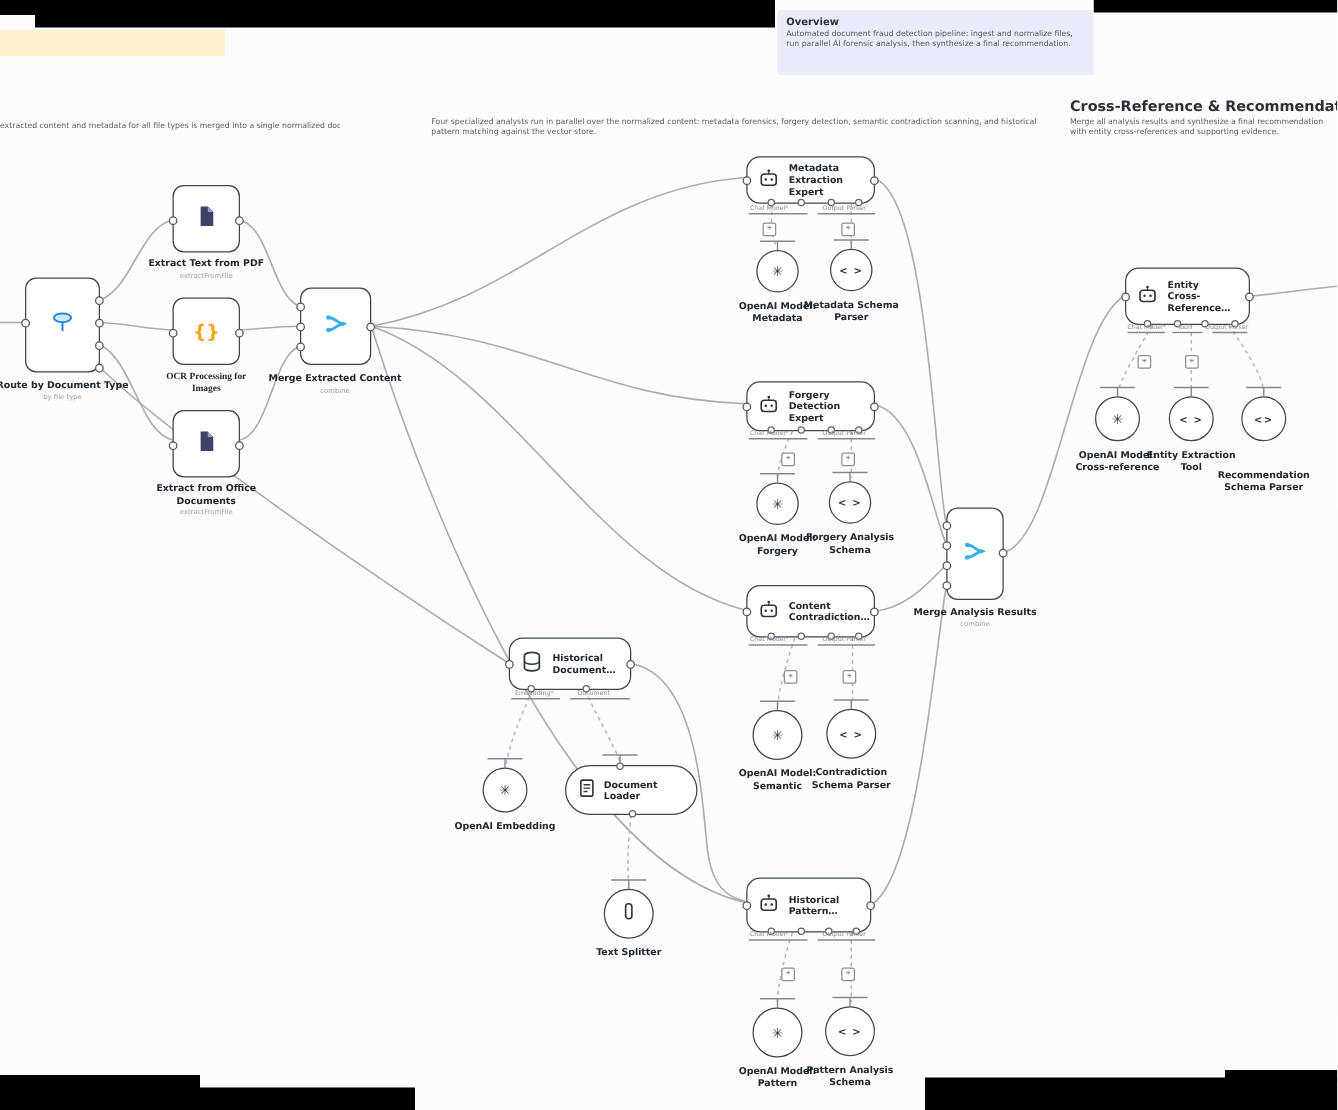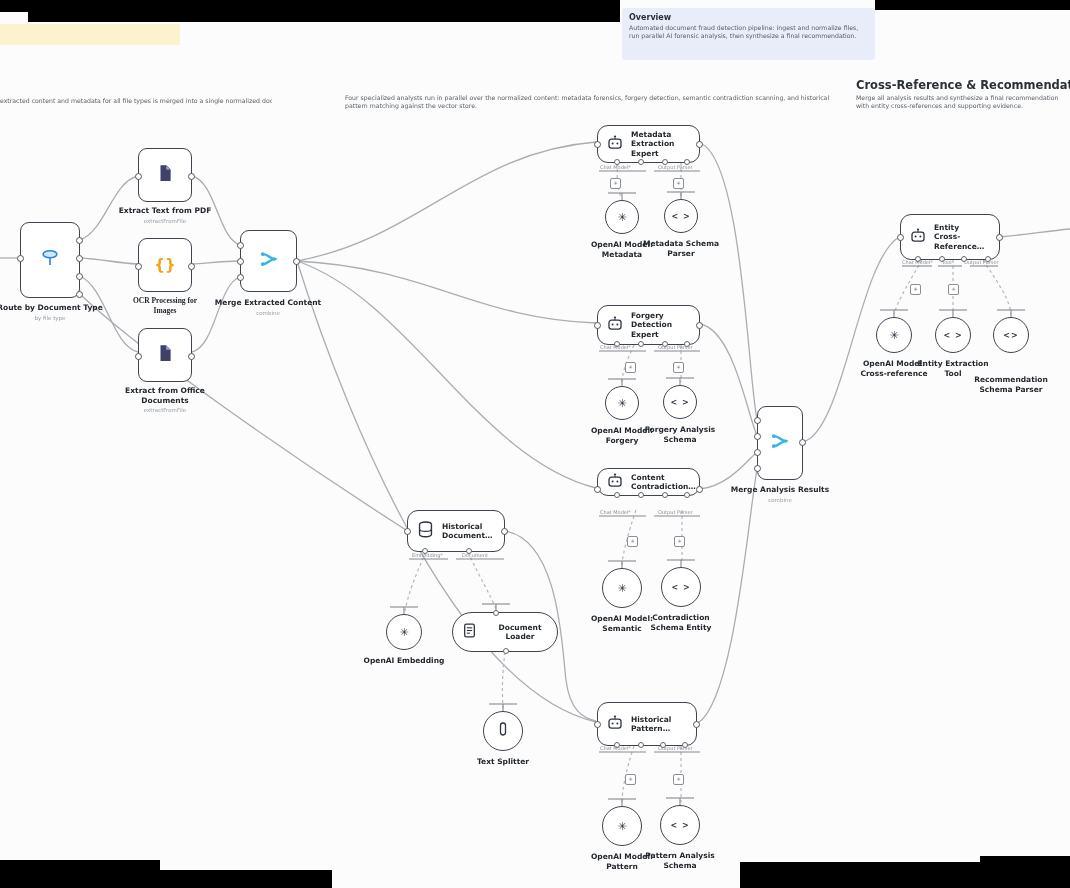--- a/index.html
+++ b/index.html
@@ -4,21 +4,21 @@
 <style>
   html,body{margin:0;padding:0;background:#fff;}
   #canvas{position:relative;width:1070px;height:888px;background:#fcfcfc;overflow:hidden;
           font-family:"DejaVu Sans","Liberation Sans",sans-serif;color:#23282e;}
   .blackbar{position:absolute;background:#000;}
   .yellowbar{position:absolute;background:#fbf3cd;}
   svg.edges{position:absolute;left:0;top:0;pointer-events:none;}
   .node{position:absolute;background:#fff;border:1.6px solid #3f4450;border-radius:9px;
         display:flex;align-items:center;justify-content:center;box-sizing:border-box;}
   .circlenode{border-radius:50%;}
-  .pillnode{border-radius:22px;justify-content:flex-start;padding-left:10px;gap:7px;text-align:center;}
+  .pillnode{border-radius:22px;justify-content:flex-start;padding-left:10px;gap:7px;}
   .agent{border-radius:11px;justify-content:flex-start;padding-left:9px;gap:8px;}
   .agenttext{font-size:7.5px;font-weight:bold;line-height:9.5px;white-space:pre-line;color:#23282e;}
   .pilltext{font-size:7.5px;font-weight:bold;color:#23282e;}
   .port{position:absolute;width:7px;height:7px;border:1.2px solid #555;background:#fff;border-radius:50%;box-sizing:border-box;}
   .mport{position:absolute;width:6px;height:6px;border:1.1px solid #666;background:#fff;border-radius:50%;box-sizing:border-box;}
   .nlabel{position:absolute;font-size:7.5px;font-weight:bold;text-align:center;line-height:9.5px;
           white-space:pre-line;color:#23282e;}
   .nsub{position:absolute;font-size:5.5px;text-align:center;color:#9aa0a6;white-space:nowrap;}
   .tinylbl{position:absolute;font-size:5px;color:#8a8f96;white-space:nowrap;}
   .badge{position:absolute;width:9px;height:9px;border:1px solid #8a8f96;background:#fff;border-radius:2px;
@@ -271,21 +271,21 @@
     <span class="glyph-openai">✳</span>
   </div>
   <div class="node circlenode" style="left:663px;top:385px;width:34px;height:34px;">
     <span class="glyph-brackets">&lt;&nbsp;&gt;</span>
   </div>
   <div class="nlabel" style="left:577px;top:426px;width:90px;">OpenAI Model:
 Forgery</div>
   <div class="nlabel" style="left:635px;top:425px;width:90px;">Forgery Analysis
 Schema</div>
 
-  <div class="node agent" style="left:597px;top:468px;width:103px;height:28px;">
+  <div class="node agent" style="left:597px;top:468px;width:103px;height:42px;">
     <span>
       <svg width="16" height="15" viewBox="0 0 16 15">
           <circle cx="8" cy="1.6" r="1.1" fill="#2d3340"></circle>
           <line x1="8" y1="2.7" x2="8" y2="4.2" stroke="#2d3340" stroke-width="1.1"></line>
           <rect x="2" y="4.2" width="12" height="9" rx="2.4" fill="#fff" stroke="#2d3340" stroke-width="1.3"></rect>
           <circle cx="5.6" cy="8.6" r="1" fill="#2d3340"></circle>
           <circle cx="10.4" cy="8.6" r="1" fill="#2d3340"></circle>
         </svg>
     </span>
     <span class="agenttext">Content
@@ -303,21 +303,21 @@
   <div class="badge" style="left:674px;top:536px;">✳</div>
   <div class="node circlenode" style="left:602px;top:568px;width:40px;height:40px;">
     <span class="glyph-openai">✳</span>
   </div>
   <div class="node circlenode" style="left:661px;top:567px;width:40px;height:40px;">
     <span class="glyph-brackets">&lt;&nbsp;&gt;</span>
   </div>
   <div class="nlabel" style="left:577px;top:614px;width:90px;">OpenAI Model:
 Semantic</div>
   <div class="nlabel" style="left:636px;top:613px;width:90px;">Contradiction
-Schema Entity</div>
+Schema Parser</div>
 
   <div class="node agent" style="left:597px;top:702px;width:100px;height:44px;">
     <span>
       <svg width="16" height="15" viewBox="0 0 16 15">
           <circle cx="8" cy="1.6" r="1.1" fill="#2d3340"></circle>
           <line x1="8" y1="2.7" x2="8" y2="4.2" stroke="#2d3340" stroke-width="1.1"></line>
           <rect x="2" y="4.2" width="12" height="9" rx="2.4" fill="#fff" stroke="#2d3340" stroke-width="1.3"></rect>
           <circle cx="5.6" cy="8.6" r="1" fill="#2d3340"></circle>
           <circle cx="10.4" cy="8.6" r="1" fill="#2d3340"></circle>
         </svg>

